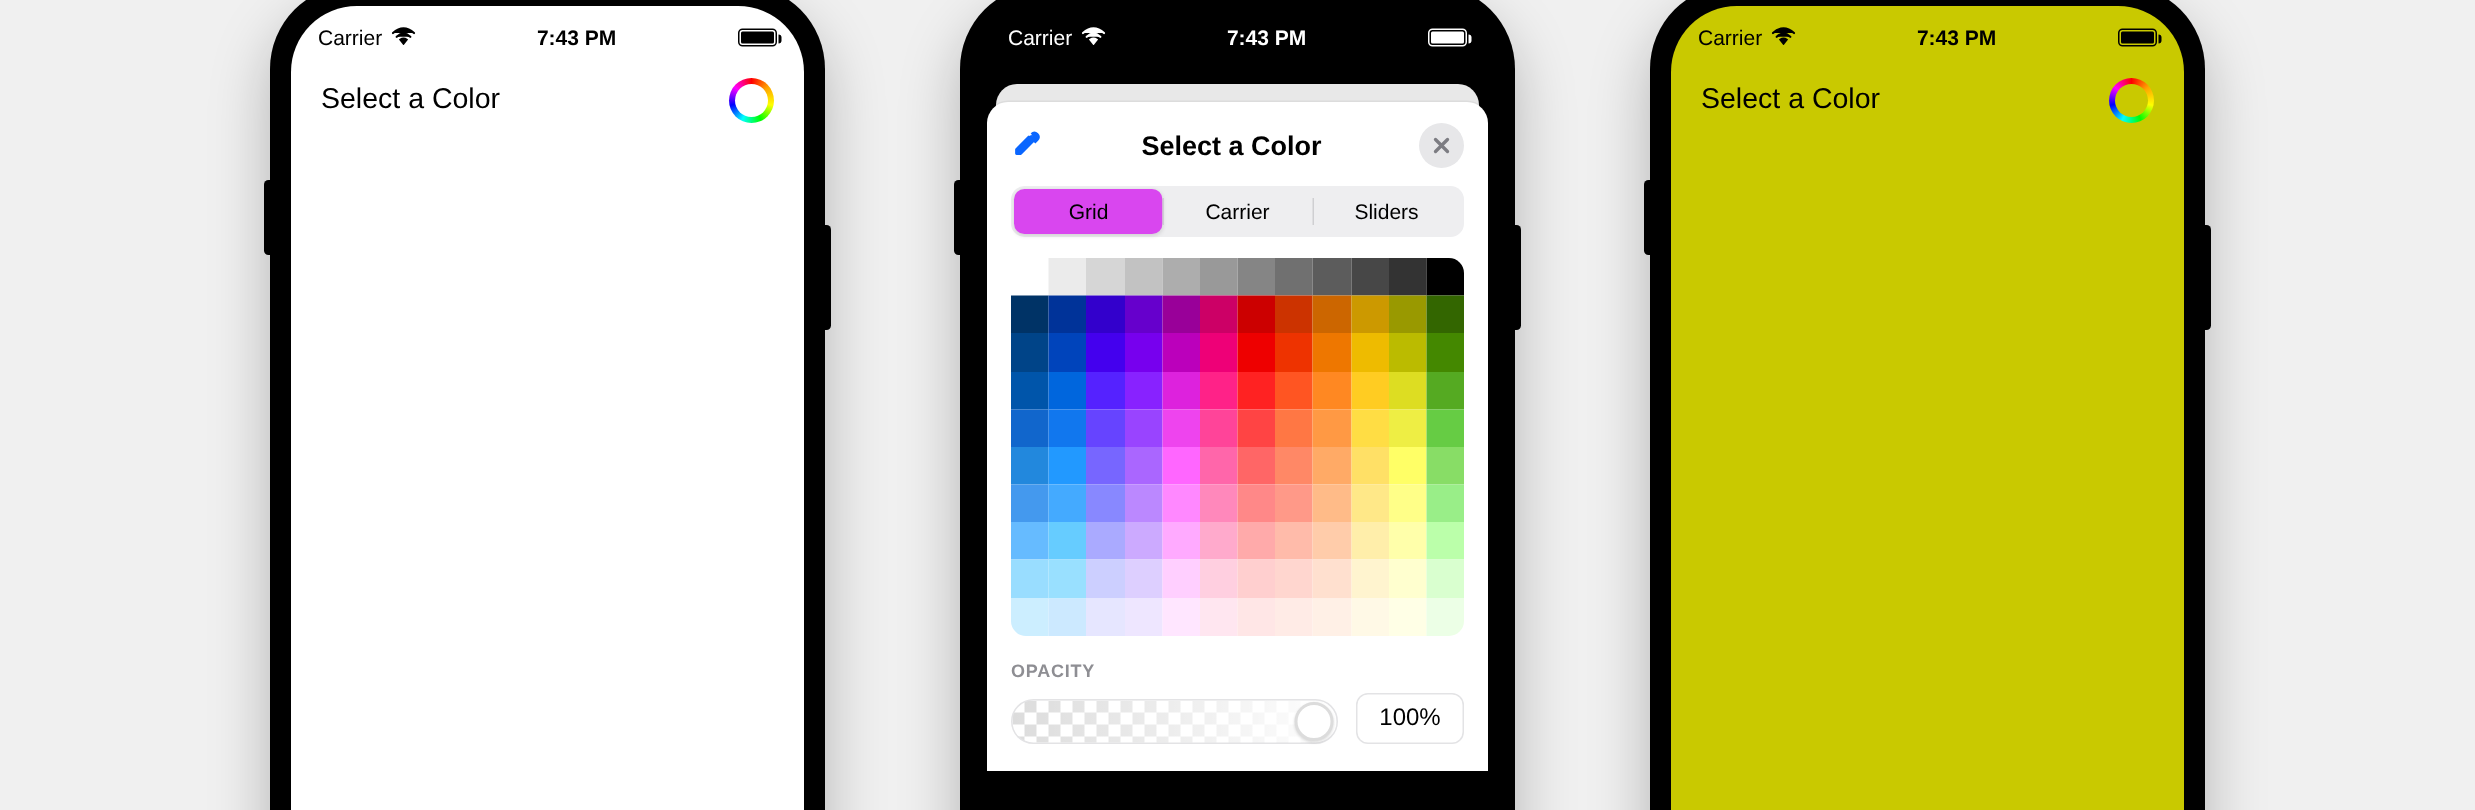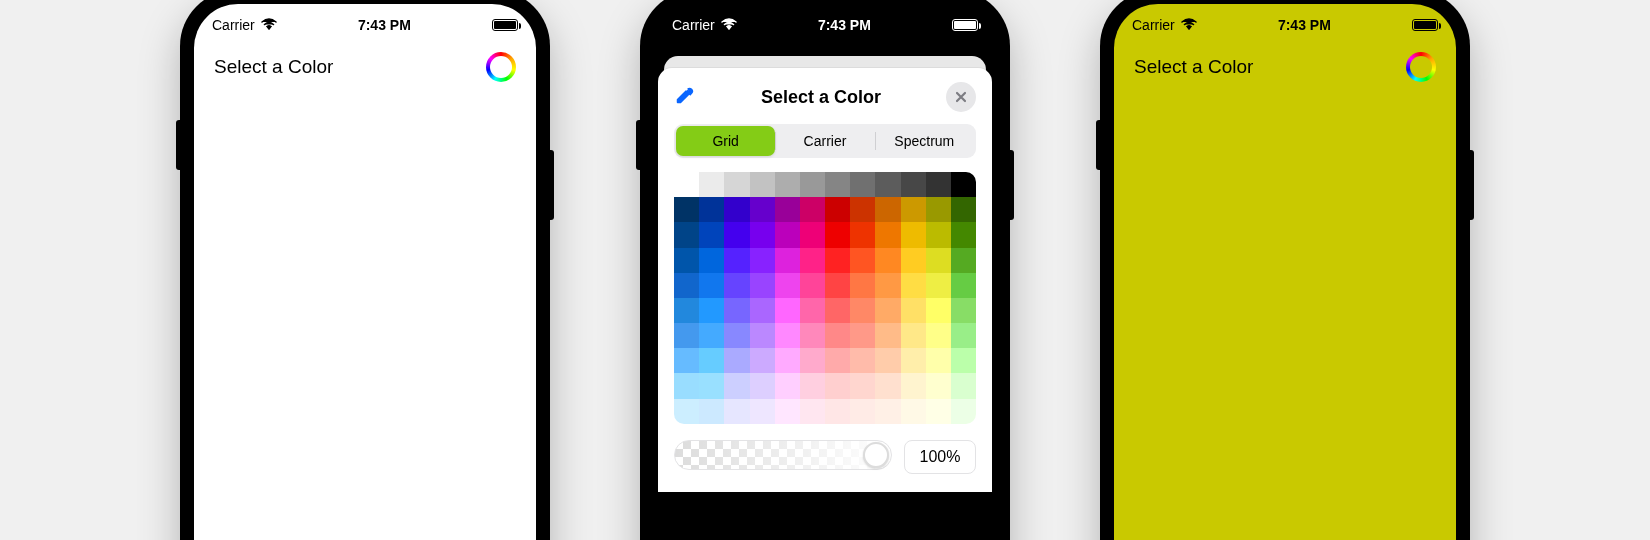--- a/index.html
+++ b/index.html
@@ -102,35 +102,35 @@
   .close-btn{
     width:30px;height:30px;border-radius:50%;background:#e7e7e9;display:flex;align-items:center;justify-content:center;color:#7c7c82;font-size:17px;
   }
 
   .segmented{
     display:flex;background:#eeeef0;border-radius:9px;padding:2px;margin-bottom:14px;
   }
   .segmented .seg{
     flex:1;text-align:center;padding:7px 0;font-size:14px;font-weight:500;border-radius:7px;color:#000;position:relative;
   }
-  .segmented .seg.active{background:#84cc16;box-shadow:0 1px 3px rgba(0,0,0,.12);}
+  .segmented .seg.active{background:#d946ef;box-shadow:0 1px 3px rgba(0,0,0,.12);}
   .segmented .seg + .seg:not(.active)::before{
     content:'';position:absolute;left:0;top:6px;bottom:6px;width:1px;background:#cfcfd2;
   }
 
   .swatch-grid{
     display:grid;
     grid-template-columns:repeat(12,1fr);
     border-radius:10px;overflow:hidden;
     margin-bottom:16px;
   }
   .swatch{aspect-ratio:1/1;}
 
   .opacity-label{font-size:12px;font-weight:600;color:#8e8e93;letter-spacing:.5px;margin-bottom:8px;}
-  .opacity-row{display:flex;align-items:flex-start;gap:12px;}
+  .opacity-row{display:flex;align-items:flex-end;gap:12px;}
   .opacity-track{
     flex:1;height:30px;border-radius:15px;position:relative;
     background:
       linear-gradient(90deg, rgba(255,255,255,0), #fff),
       repeating-conic-gradient(#dcdcdc 0 25%, #fff 0 50%) 0 0/16px 16px;
     border:1px solid #e3e3e5;
   }
   .opacity-knob{
     position:absolute;right:2px;top:50%;transform:translateY(-50%);
     width:26px;height:26px;border-radius:50%;background:#fff;border:2px solid #dcdcdc;box-shadow:0 1px 2px rgba(0,0,0,.15);
@@ -196,21 +196,21 @@
         <span class="sheet-title">Select a Color</span>
         <span class="close-btn">
           <svg width="12" height="12" viewBox="0 0 12 12">
               <path d="M2 2 L10 10 M10 2 L2 10" stroke="#7c7c82" stroke-width="2.2" stroke-linecap="round"></path>
             </svg>
         </span>
       </div>
       <div class="segmented">
         <div class="seg active">Grid</div>
         <div class="seg">Carrier</div>
-        <div class="seg">Spectrum</div>
+        <div class="seg">Sliders</div>
       </div>
       <div class="swatch-grid" id="swatch-grid">
           <div class="swatch" style="background: rgb(255, 255, 255);"></div>
           <div class="swatch" style="background: rgb(235, 235, 235);"></div>
           <div class="swatch" style="background: rgb(214, 214, 214);"></div>
           <div class="swatch" style="background: rgb(194, 194, 194);"></div>
           <div class="swatch" style="background: rgb(173, 173, 173);"></div>
           <div class="swatch" style="background: rgb(153, 153, 153);"></div>
           <div class="swatch" style="background: rgb(133, 133, 133);"></div>
           <div class="swatch" style="background: rgb(112, 112, 112);"></div>
@@ -320,20 +320,21 @@
           <div class="swatch" style="background: rgb(238, 230, 255);"></div>
           <div class="swatch" style="background: rgb(255, 230, 255);"></div>
           <div class="swatch" style="background: rgb(255, 230, 240);"></div>
           <div class="swatch" style="background: rgb(255, 230, 230);"></div>
           <div class="swatch" style="background: rgb(255, 235, 230);"></div>
           <div class="swatch" style="background: rgb(255, 240, 230);"></div>
           <div class="swatch" style="background: rgb(255, 249, 230);"></div>
           <div class="swatch" style="background: rgb(255, 255, 230);"></div>
           <div class="swatch" style="background: rgb(236, 255, 230);"></div>
         </div>
+      <div class="opacity-label">OPACITY</div>
       <div class="opacity-row">
         <div class="opacity-track">
           <div class="opacity-knob"></div>
         </div>
         <div class="opacity-value">100%</div>
       </div>
     </div>
   </div>
 </div>
 

